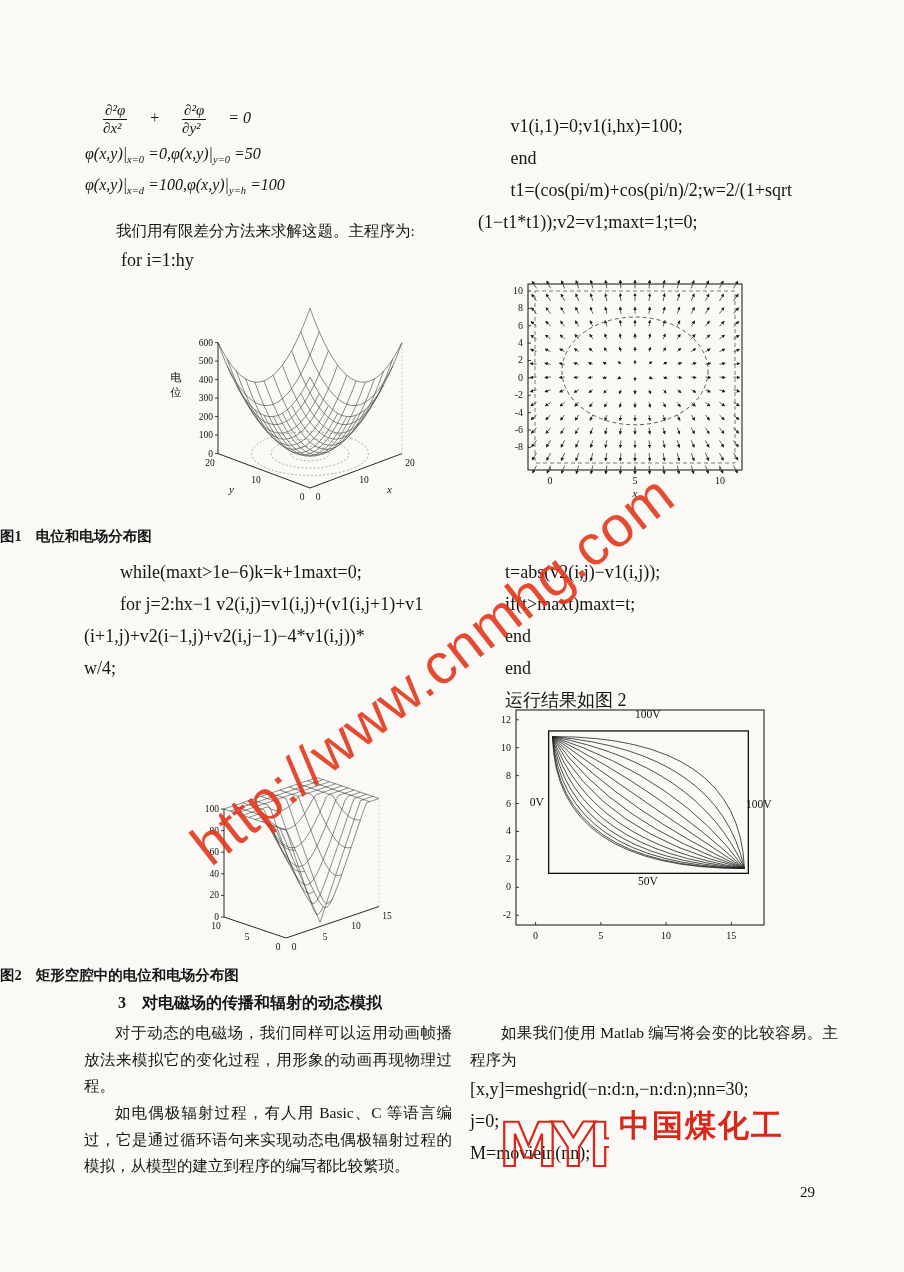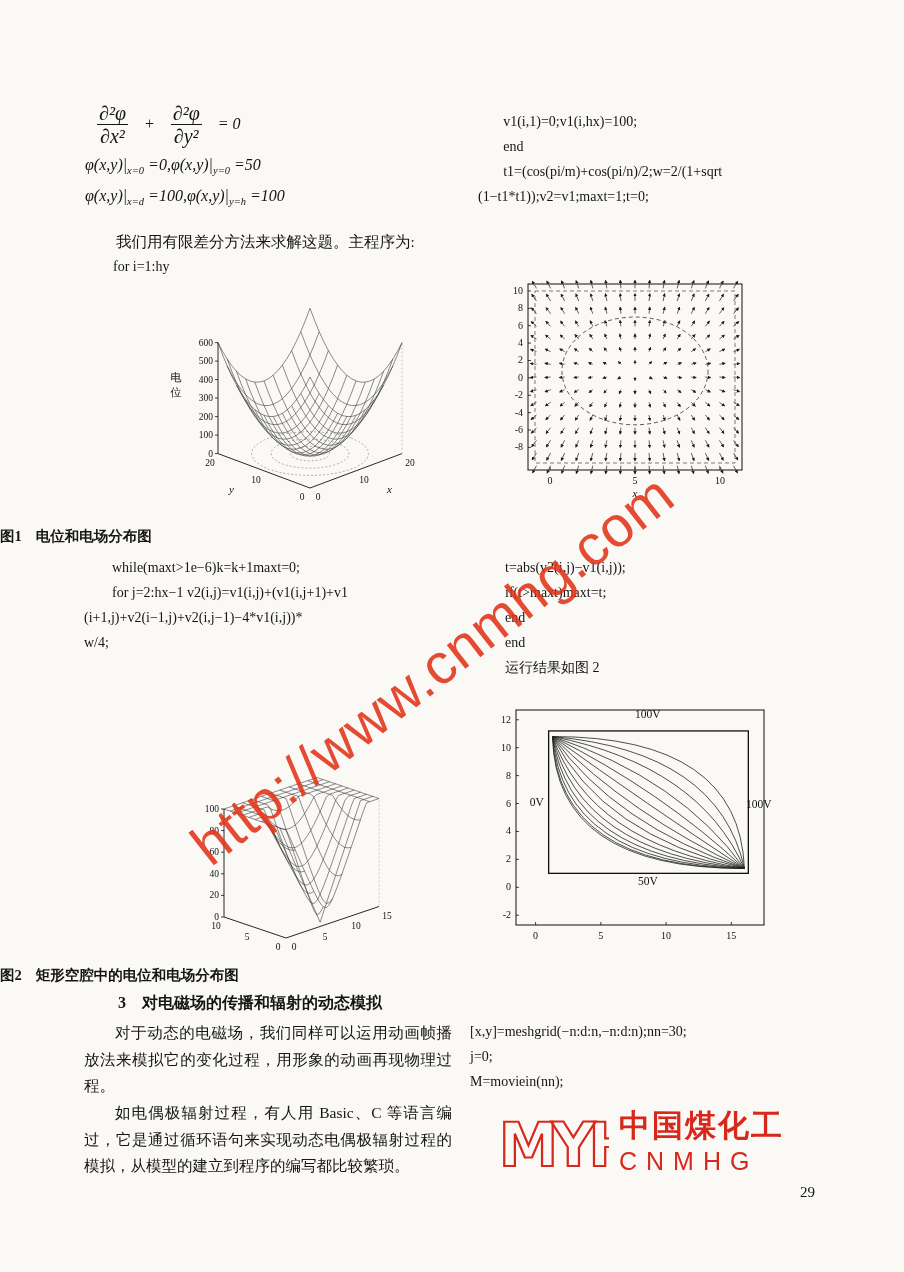--- a/index.html
+++ b/index.html
@@ -4,26 +4,26 @@
 <style>
   *{box-sizing:border-box;margin:0;padding:0}
   html,body{background:#8f8f8f}
   .page{position:relative;width:904px;height:1272px;margin:0 auto;background:#faf9f6;
         font-family:"Liberation Serif",serif;color:#151515;overflow:hidden}
   .abs{position:absolute}
   
   .math-block{left:85px;top:102px;width:380px}
   .eq{font-style:italic;font-size:16px;line-height:1.55;margin-bottom:5px}
   .eq sub{font-size:10.5px;font-style:italic}
-  .frac{display:inline-block;vertical-align:middle;text-align:center;margin:0 12px;line-height:1.12;font-size:20px}
+  .frac{display:inline-block;vertical-align:middle;text-align:left;margin:0 18px;line-height:1.12;font-size:15px}
   .fnum{display:block;border-bottom:1px solid #151515;padding:0 2px}
   .fden{display:block}
   .intro{font-size:15.5px;line-height:1.7;text-indent:2em;margin-top:18px}
   
-  .code-line{font-size:14px;line-height:1.78;white-space:pre}
+  .code-line{font-size:18px;line-height:1.78;white-space:pre}
   .codecol-tl .code-line{padding-left:2em}
   .codecol-tr{left:478px;top:110px;width:400px}
   .codecol-tr .code-line{padding-left:1.8em}
   .codecol-tr .code-line:nth-child(4){padding-left:0}
   .codecol-ml{left:84px;top:556px;width:392px}
   .codecol-ml .code-line:nth-child(-n+2){padding-left:2em}
   .codecol-mr{left:505px;top:556px;width:360px}
   
   .caption{left:0;width:735px;text-align:left;font-weight:bold;font-size:14.5px}
   .cap-label{margin-right:14px}
@@ -507,31 +507,31 @@
 
   <div class="abs sec-heading">
     <span class="num">3</span><span>对电磁场的传播和辐射的动态模拟</span>
   </div>
 
   <section class="abs body-col body-left">
     <p>对于动态的电磁场，我们同样可以运用动画帧播放法来模拟它的变化过程，用形象的动画再现物理过程。</p>
     <p>如电偶极辐射过程，有人用 Basic、C 等语言编过，它是通过循环语句来实现动态电偶极辐射过程的模拟，从模型的建立到程序的编写都比较繁琐。</p>
   </section>
   <section class="abs body-col body-right">
+    <p>如果我们使用 Matlab 编写将会变的比较容易。主程序为</p>
     <div>
         <div class="code-line">[x,y]=meshgrid(−n:d:n,−n:d:n);nn=30;</div>
         <div class="code-line">j=0;</div>
         <div class="code-line">M=moviein(nn);</div>
       </div>
   </section>
 
   <div class="abs logo">
     <svg width="112" height="74" viewBox="0 0 120 78">
       <text x="2" y="62" font-size="64" font-weight="bold" fill="none" stroke="#d8281c" stroke-width="2.4" font-family="DejaVu Sans, sans-serif" letter-spacing="-7">MYH</text>
     </svg>
     <div class="logo-text">
       <div class="name">中国煤化工</div>
-      <div class="sub">CNMHG</div>
     </div>
   </div>
 
   <div class="abs pageno">29</div>
 </div>
 
 </body></html>

